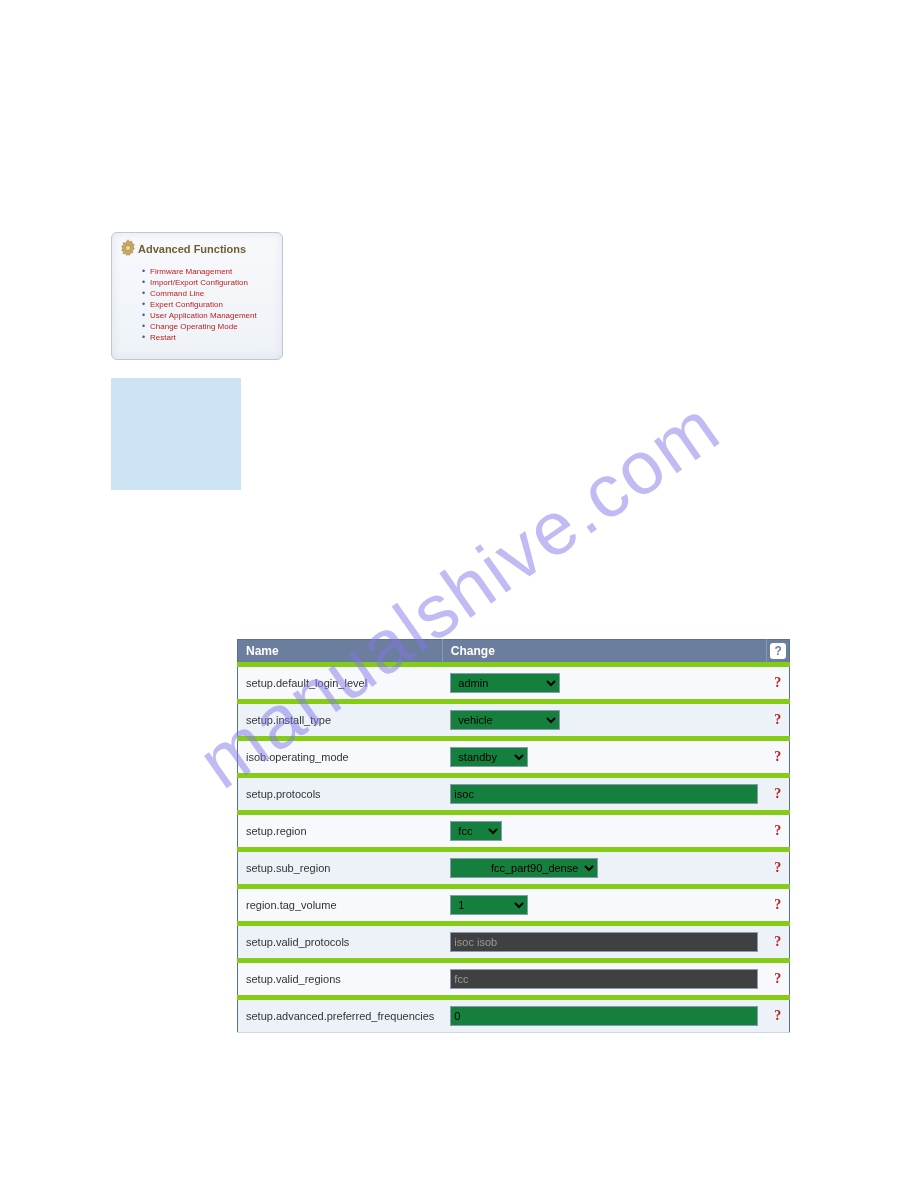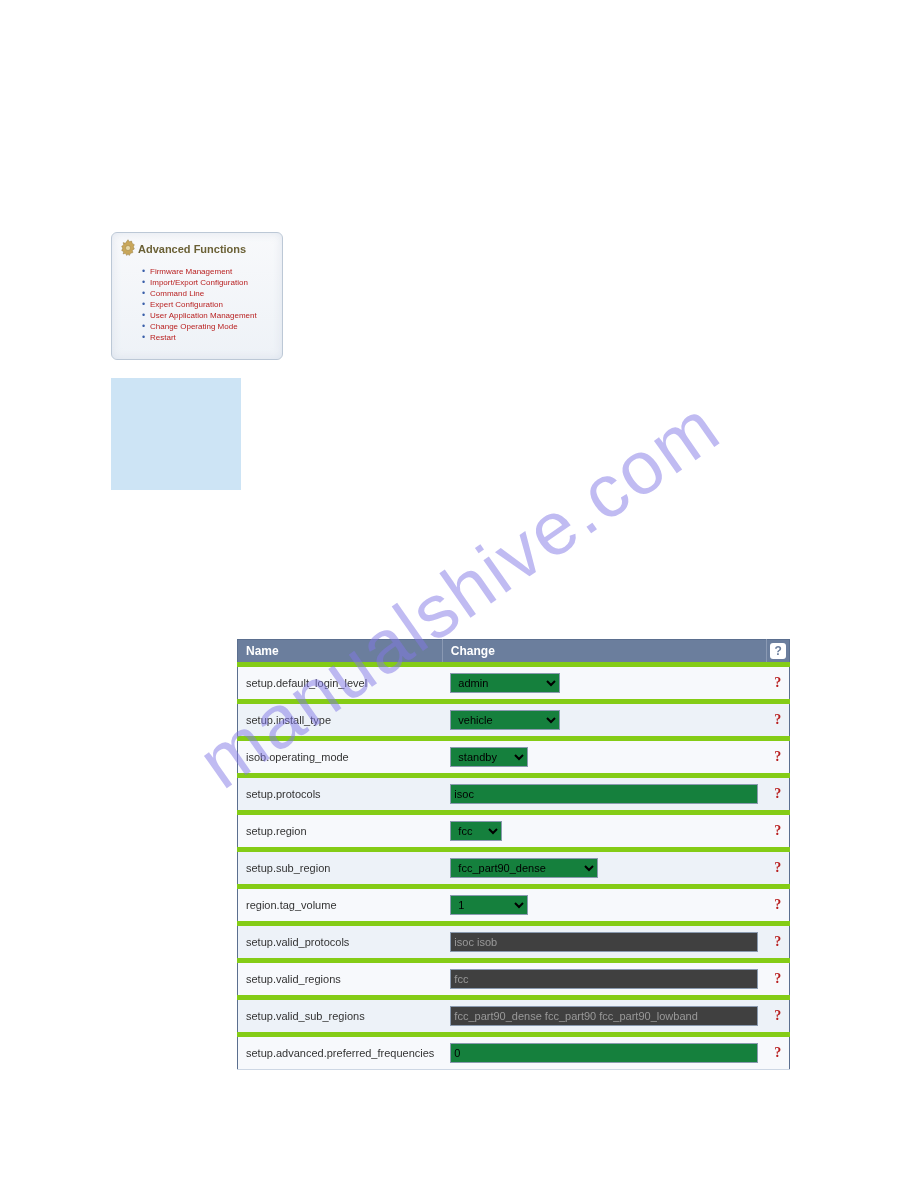--- a/index.html
+++ b/index.html
@@ -216,42 +216,37 @@
         <td class="value-cell"><input type="text" class="cfg-input" value="isoc" style=""></td>
         <td class="help-cell">?</td>
       </tr>
       <tr>
         <td class="name-cell">setup.region</td>
         <td class="value-cell"><select class="cfg-select" style="width: 52px;"><option>fcc</option></select></td>
         <td class="help-cell">?</td>
       </tr>
       <tr>
         <td class="name-cell">setup.sub_region</td>
-        <td class="value-cell"><select class="cfg-select" style="width: 148px;"><option>fcc_part90_dense</option></select></td>
+        <td class="value-cell"><select class="cfg-select" style="width: 148px; text-align: right;"><option>fcc_part90_dense</option></select></td>
         <td class="help-cell">?</td>
       </tr>
       <tr>
         <td class="name-cell">region.tag_volume</td>
         <td class="value-cell"><select class="cfg-select" style="width: 78px;"><option>1</option></select></td>
         <td class="help-cell">?</td>
       </tr>
       <tr>
         <td class="name-cell">setup.valid_protocols</td>
         <td class="value-cell"><input type="text" class="cfg-input" disabled="" value="isoc isob" style=""></td>
         <td class="help-cell">?</td>
       </tr>
       <tr>
         <td class="name-cell">setup.valid_regions</td>
         <td class="value-cell"><input type="text" class="cfg-input" disabled="" value="fcc" style=""></td>
         <td class="help-cell">?</td>
       </tr>
       <tr>
-        <td class="name-cell">setup.valid_sub_regions</td>
-        <td class="value-cell"><input type="text" class="cfg-input" disabled="" value="fcc_part90_dense fcc_part90 fcc_part90_lowband" style=""></td>
-        <td class="help-cell">?</td>
-      </tr>
-      <tr>
         <td class="name-cell">setup.advanced.preferred_frequencies</td>
         <td class="value-cell"><input type="text" class="cfg-input" value="0" style=""></td>
         <td class="help-cell">?</td>
       </tr>
     </tbody>
 </table>
 
 </body></html>

